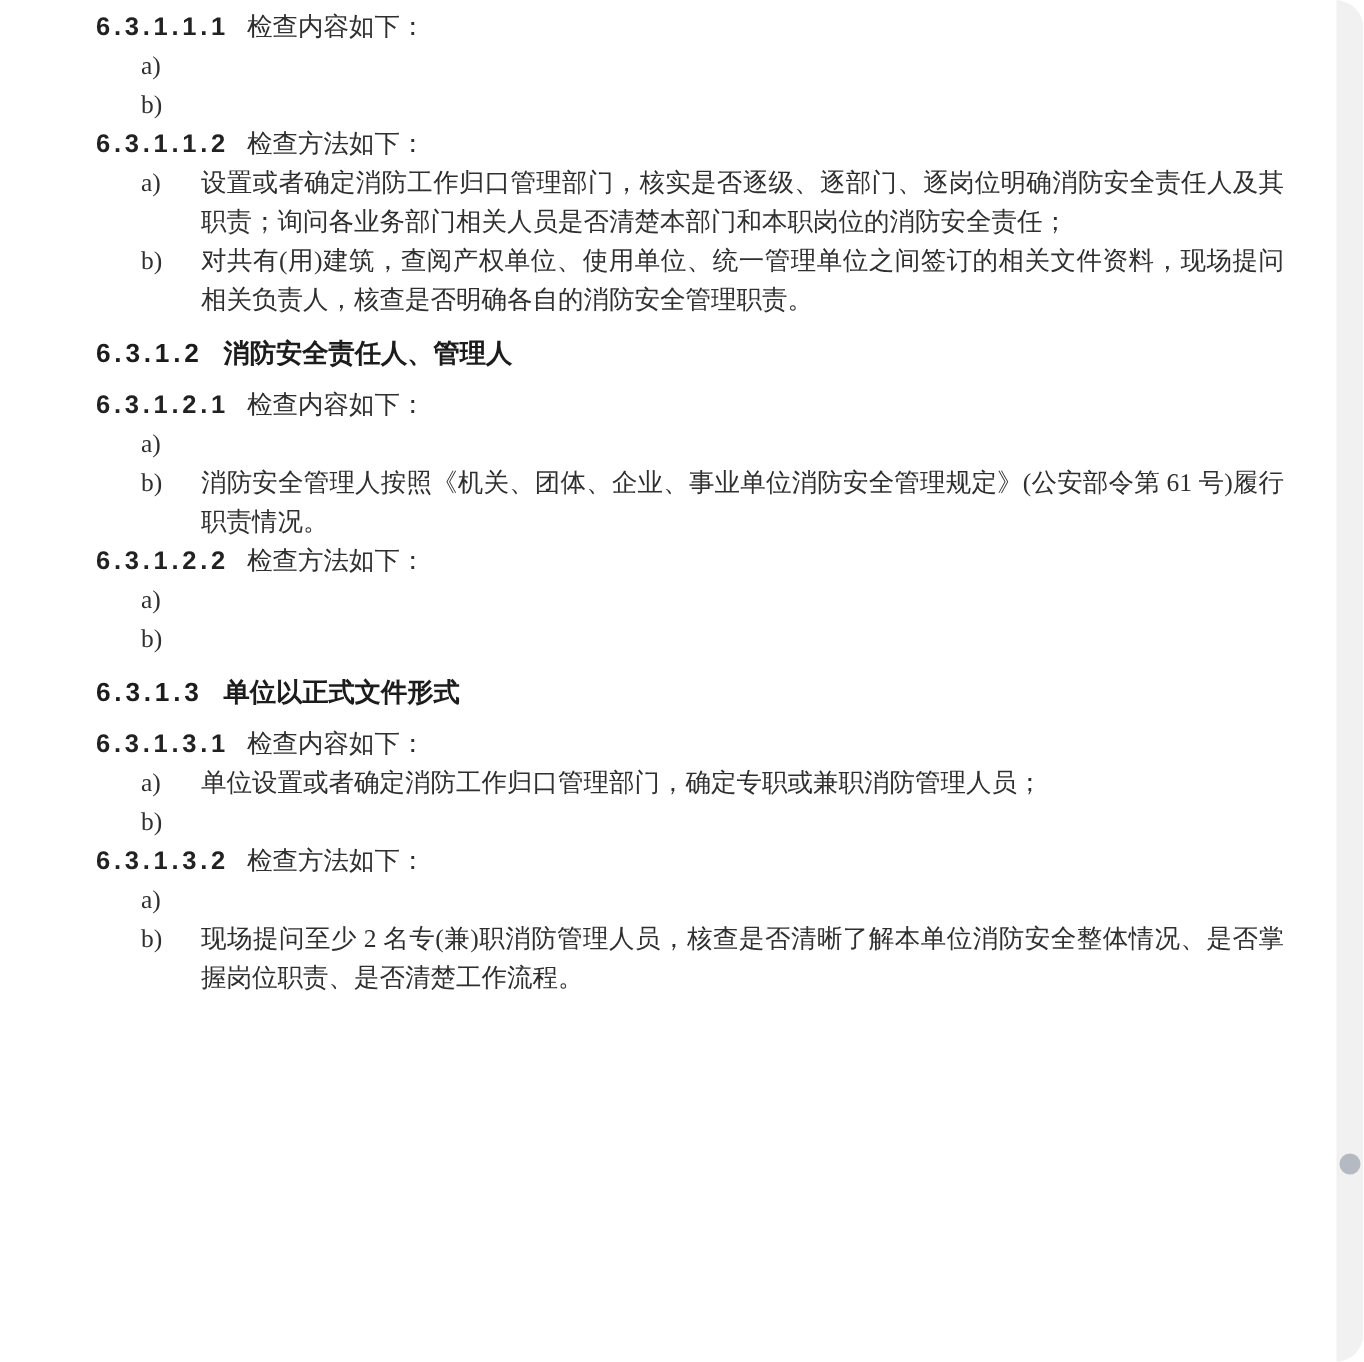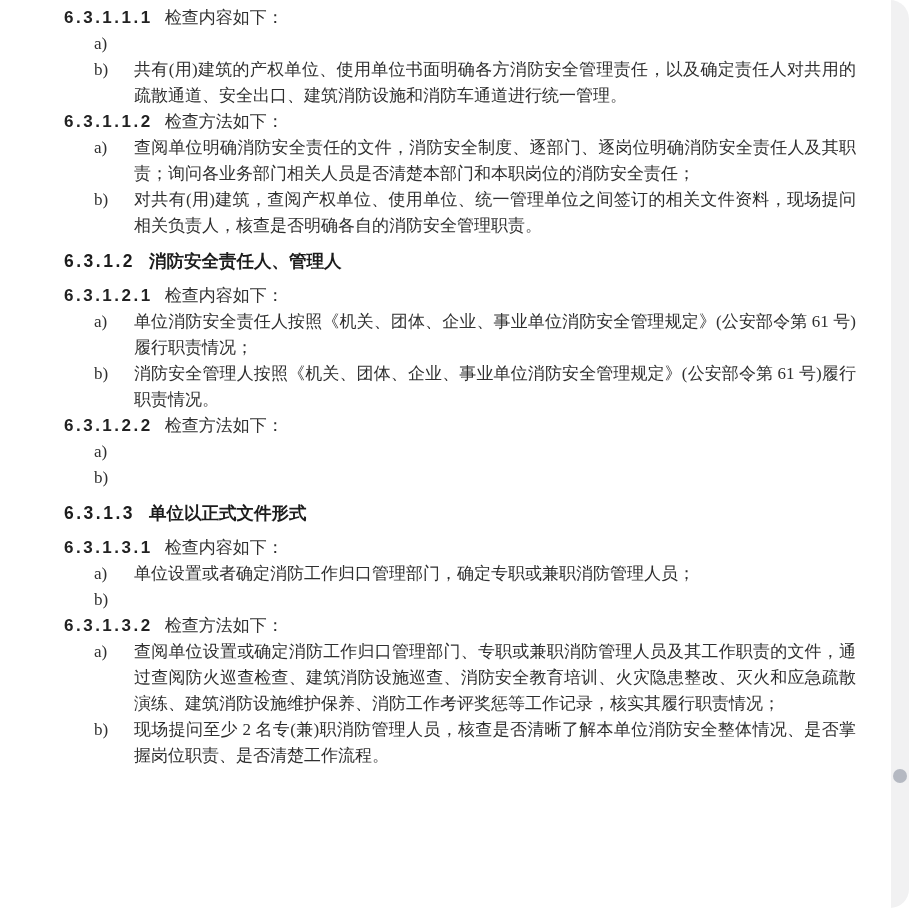--- a/index.html
+++ b/index.html
@@ -65,45 +65,43 @@
   <div class="doc">
 
     <div class="clause">
       <span class="num">6.3.1.1.1</span><span class="ctitle">检查内容如下：</span>
     </div>
     <div class="item">
       <span class="marker">a)</span>
     </div>
     <div class="item">
       <span class="marker">b)</span>
-      <span class="itext">共有(用)建筑的产权单位、使用单位书面明确各方消防安全管理责任，以及确定责任人对共用的疏散通道、安全出口、建筑消防设施和消防车通道进行统一管理。</span>
     </div>
 
     <div class="clause">
       <span class="num">6.3.1.1.2</span><span class="ctitle">检查方法如下：</span>
     </div>
     <div class="item">
       <span class="marker">a)</span>
-      <span class="itext">查阅单位明确消防安全责任的文件，消防安全制度、逐部门、逐岗位明确消防安全责任人及其职责；询问各业务部门相关人员是否清楚本部门和本职岗位的消防安全责任；</span>
+      <span class="itext">设置或者确定消防工作归口管理部门，核实是否逐级、逐部门、逐岗位明确消防安全责任人及其职责；询问各业务部门相关人员是否清楚本部门和本职岗位的消防安全责任；</span>
     </div>
     <div class="item">
       <span class="marker">b)</span>
       <span class="itext">对共有(用)建筑，查阅产权单位、使用单位、统一管理单位之间签订的相关文件资料，现场提问相关负责人，核查是否明确各自的消防安全管理职责。</span>
     </div>
 
     <div class="heading">
       <span class="num">6.3.1.2</span><span>消防安全责任人、管理人</span>
     </div>
 
     <div class="clause">
       <span class="num">6.3.1.2.1</span><span class="ctitle">检查内容如下：</span>
     </div>
     <div class="item">
       <span class="marker">a)</span>
-      <span class="itext">单位消防安全责任人按照《机关、团体、企业、事业单位消防安全管理规定》(公安部令第 61 号)履行职责情况；</span>
     </div>
     <div class="item">
       <span class="marker">b)</span>
       <span class="itext">消防安全管理人按照《机关、团体、企业、事业单位消防安全管理规定》(公安部令第 61 号)履行职责情况。</span>
     </div>
 
     <div class="clause">
       <span class="num">6.3.1.2.2</span><span class="ctitle">检查方法如下：</span>
     </div>
     <div class="item">
@@ -126,21 +124,20 @@
     </div>
     <div class="item">
       <span class="marker">b)</span>
     </div>
 
     <div class="clause">
       <span class="num">6.3.1.3.2</span><span class="ctitle">检查方法如下：</span>
     </div>
     <div class="item">
       <span class="marker">a)</span>
-      <span class="itext">查阅单位设置或确定消防工作归口管理部门、专职或兼职消防管理人员及其工作职责的文件，通过查阅防火巡查检查、建筑消防设施巡查、消防安全教育培训、火灾隐患整改、灭火和应急疏散演练、建筑消防设施维护保养、消防工作考评奖惩等工作记录，核实其履行职责情况；</span>
     </div>
     <div class="item">
       <span class="marker">b)</span>
       <span class="itext">现场提问至少 2 名专(兼)职消防管理人员，核查是否清晰了解本单位消防安全整体情况、是否掌握岗位职责、是否清楚工作流程。</span>
     </div>
 
   </div>
 
   <div class="scroll-track">
     <div class="scroll-thumb"></div>

